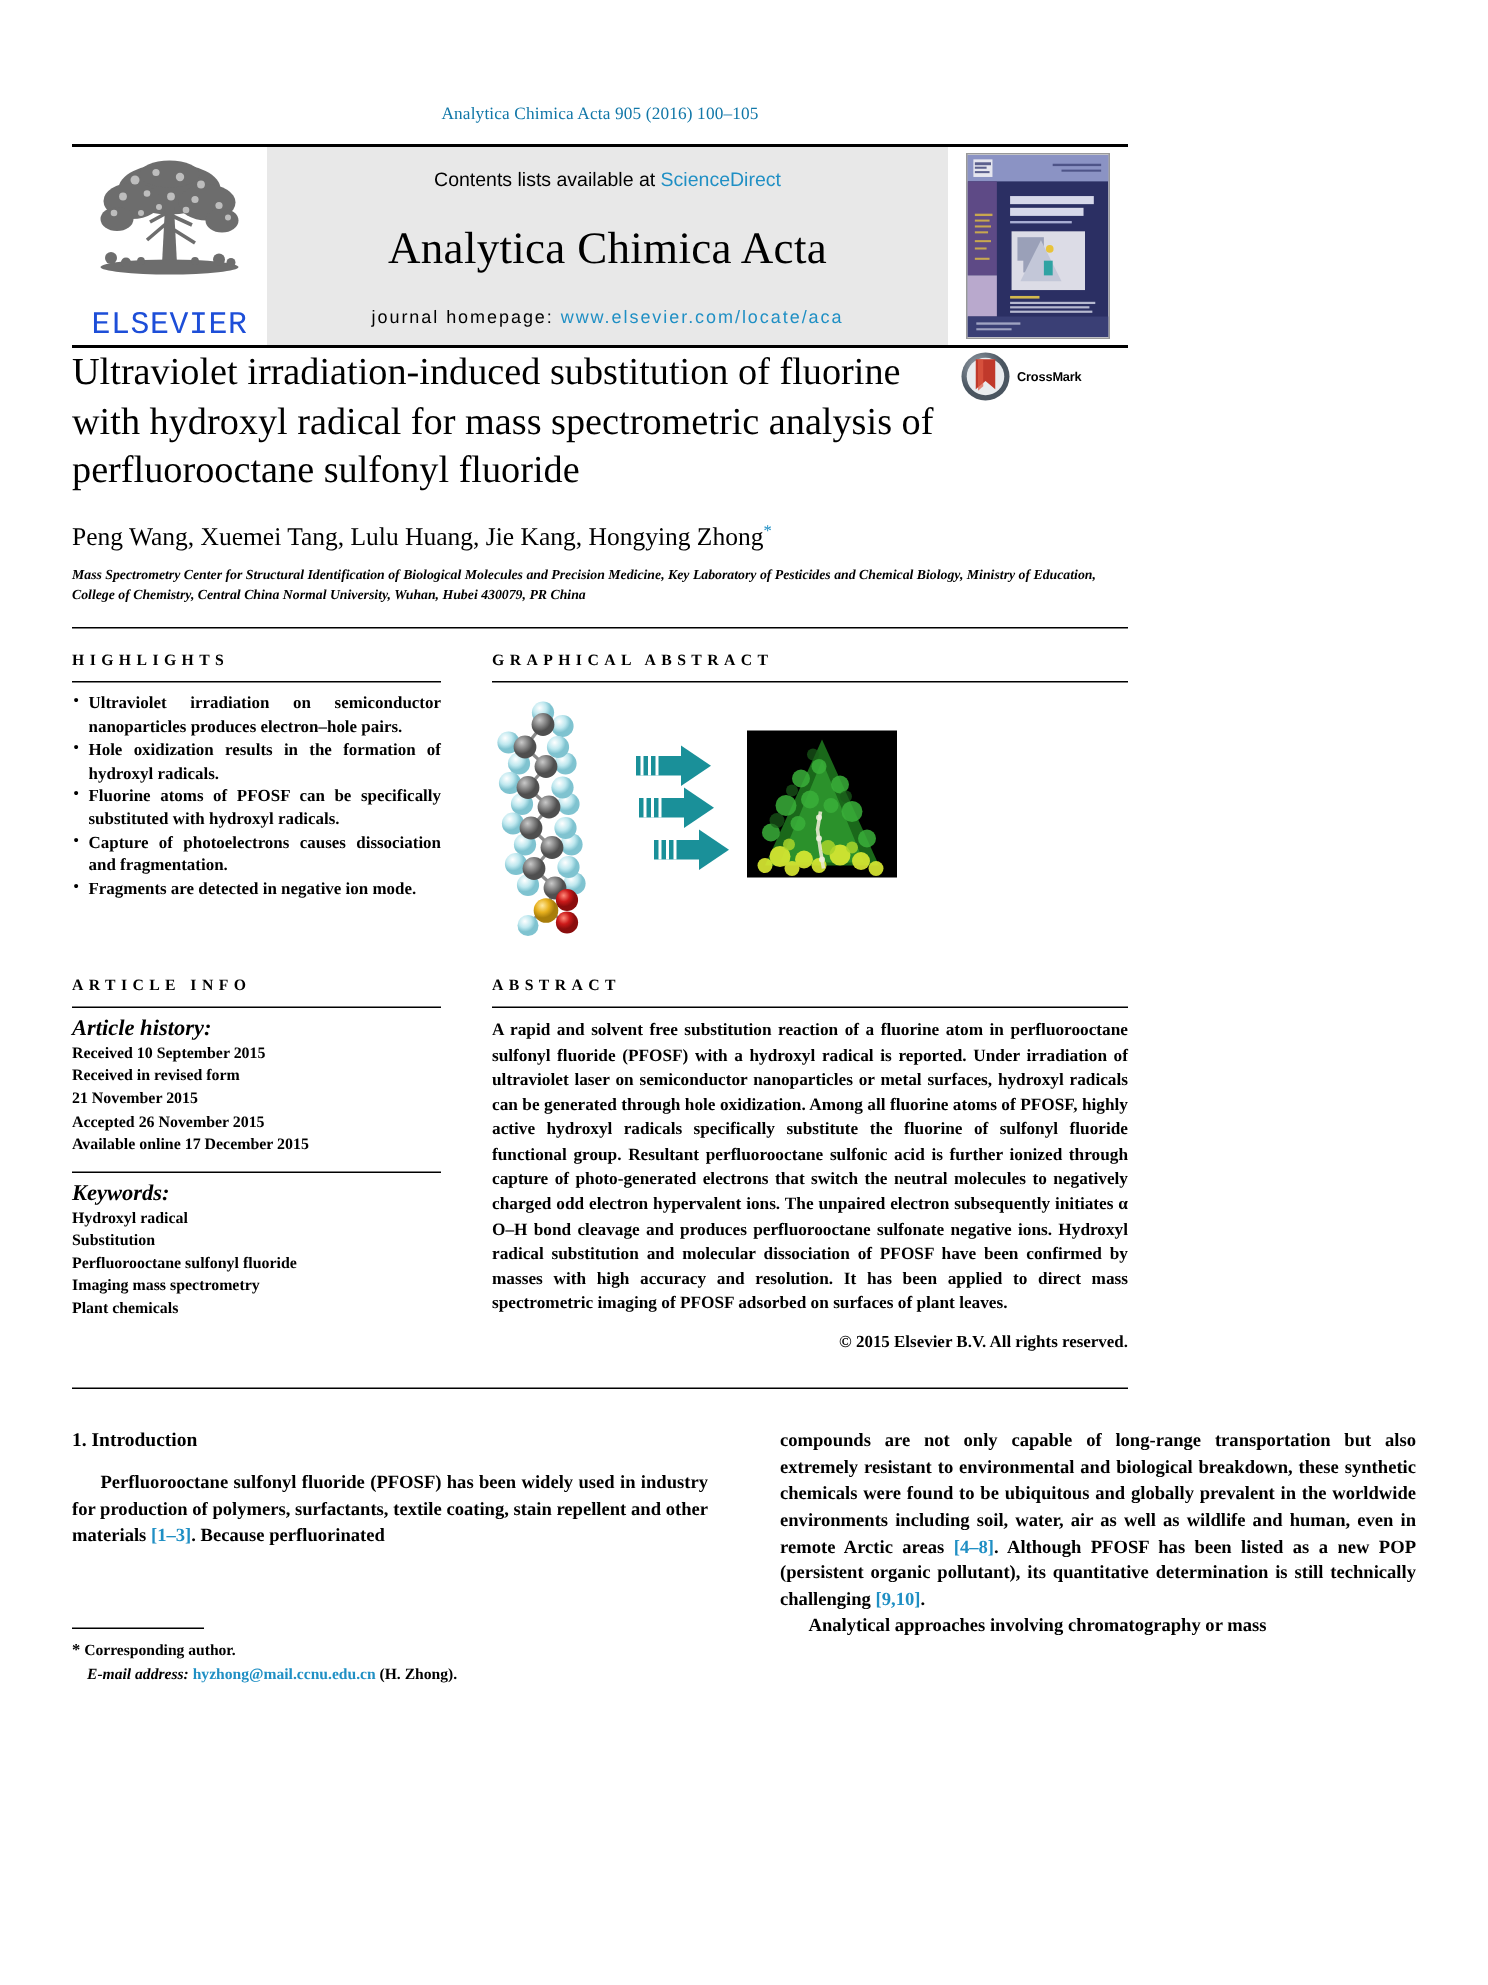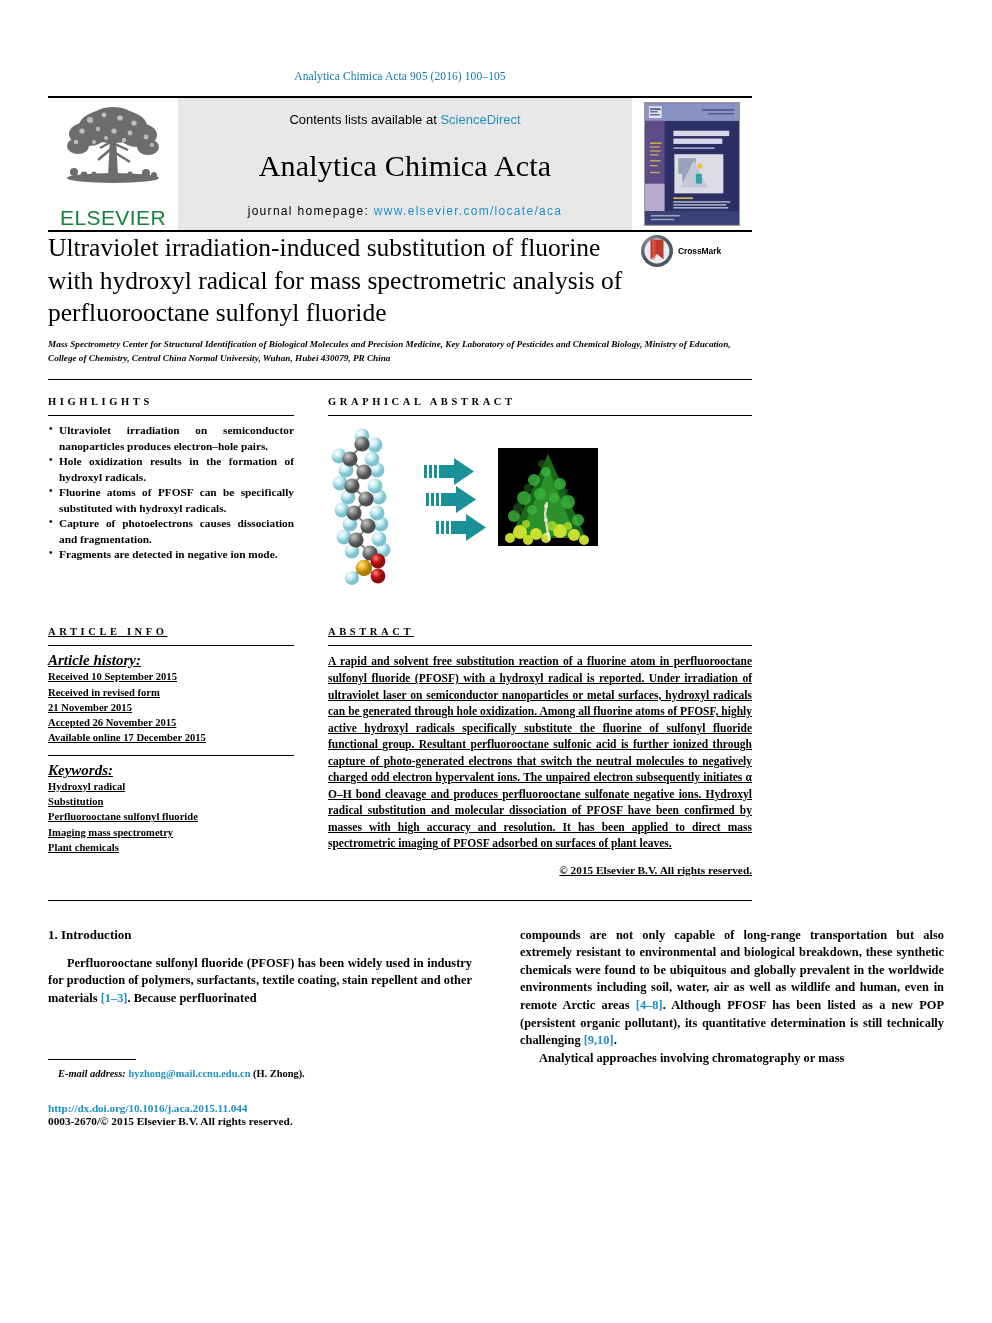--- a/index.html
+++ b/index.html
@@ -48,22 +48,22 @@
     flex: 0 0 130px;
     display: flex;
     flex-direction: column;
     justify-content: flex-end;
     align-items: center;
     padding-bottom: 2px;
     box-sizing: border-box;
   }
   .elsevier-tree { width: 106px; height: 92px; display:block; }
   .elsevier-word {
-    color: #15803d;
-    font-family: Liberation Sans, sans-serif;
+    color: #1d4ed8;
+    font-family: Liberation Mono, monospace;
     font-size: 21px;
     letter-spacing: .4px;
     line-height: 1;
     margin-top: 11px;
   }
   .contents-cell {
     flex: 1 1 auto;
     background: #e8e8e8;
     display: flex;
     flex-direction: column;
@@ -195,21 +195,21 @@
 
   .ga-figure {
     margin-top: 12px;
     height: 168px;
     display: flex;
     align-items: flex-start;
   }
   .ga-svg { display: block; }
 
   
-  .lower-grid { display: flex; margin-top: 30px; text-decoration: underline; }
+  .lower-grid { display: flex; margin-top: 17px; }
 
   .ai-label {
     font-size: 15px;
     font-style: italic;
     font-weight: bold;
     margin: 0;
   }
   .ai-body {
     font-size: 10.6px;
     font-weight: bold;
@@ -414,20 +414,23 @@
         </defs>
         <circle cx="17" cy="17" r="16" fill="url(#cmg)"></circle>
         <circle cx="17" cy="17" r="12.5" fill="#e9ecef"></circle>
         <path d="M10.5 5.5 h13 v20 l-6.5 -5.5 l-6.5 5.5 Z" fill="#c0392b"></path>
         <path d="M12 5.5 h3.5 v18 l-3.5 3 Z" fill="#e05a45" opacity=".7"></path>
       </svg>
       <span class="crossmark-word">CrossMark</span>
     </div>
   </div>
 
+  <div class="authors">
+    <span>Peng Wang, Xuemei Tang, Lulu Huang, Jie Kang, Hongying Zhong</span><sup>*</sup>
+  </div>
   <div class="affiliation">Mass Spectrometry Center for Structural Identification of Biological Molecules and Precision Medicine, Key Laboratory of Pesticides and Chemical Biology, Ministry of Education, College of Chemistry, Central China Normal University, Wuhan, Hubei 430079, PR China</div>
   <div class="rule-thin"></div>
 
   <div class="info-grid">
     <div class="col-left">
       <div class="sec-head">HIGHLIGHTS</div>
       <div class="sec-rule"></div>
       <ul class="hl-list">
         <li>Ultraviolet irradiation on semiconductor nanoparticles produces electron–hole pairs.</li>
         <li>Hole oxidization results in the formation of hydroxyl radicals.</li>
@@ -643,31 +646,31 @@
 
   <div class="rule-wide"></div>
 
   <div class="body-grid">
     <div class="bcol">
       <h2 class="sec-title">1. Introduction</h2>
       <p class="para"><span>Perfluorooctane sulfonyl fluoride (PFOSF) has been widely used in industry for production of polymers, surfactants, textile coating, stain repellent and other materials </span><span class="ref">[1–3]</span><span>. Because perfluorinated</span></p>
 
       <div class="footnote-wrap">
         <div class="footnote-rule"></div>
+        <div class="footnote">
+          <span class="star">*</span>
+          <span>Corresponding author.</span>
+        </div>
         <div class="footnote" style="padding-left:10px">
           <span class="em">E-mail address:</span>
           <span class="link">hyzhong@mail.ccnu.edu.cn</span>
           <span>(H. Zhong).</span>
         </div>
       </div>
 
-      <div class="doi-block">
-        <div class="doi-line">http://dx.doi.org/10.1016/j.aca.2015.11.044</div>
-        <div class="issn-line">0003-2670/© 2015 Elsevier B.V. All rights reserved.</div>
-      </div>
     </div>
 
     <div class="bgap"></div>
 
     <div class="bcol">
       <p class="para noindent"><span>compounds are not only capable of long-range transportation but also extremely resistant to environmental and biological breakdown, these synthetic chemicals were found to be ubiquitous and globally prevalent in the worldwide environments including soil, water, air as well as wildlife and human, even in remote Arctic areas </span><span class="ref">[4–8]</span><span>. Although PFOSF has been listed as a new POP (persistent organic pollutant), its quantitative determination is still technically challenging </span><span class="ref">[9,10]</span><span>.</span></p>
       <p class="para">Analytical approaches involving chromatography or mass</p>
     </div>
   </div>
 

